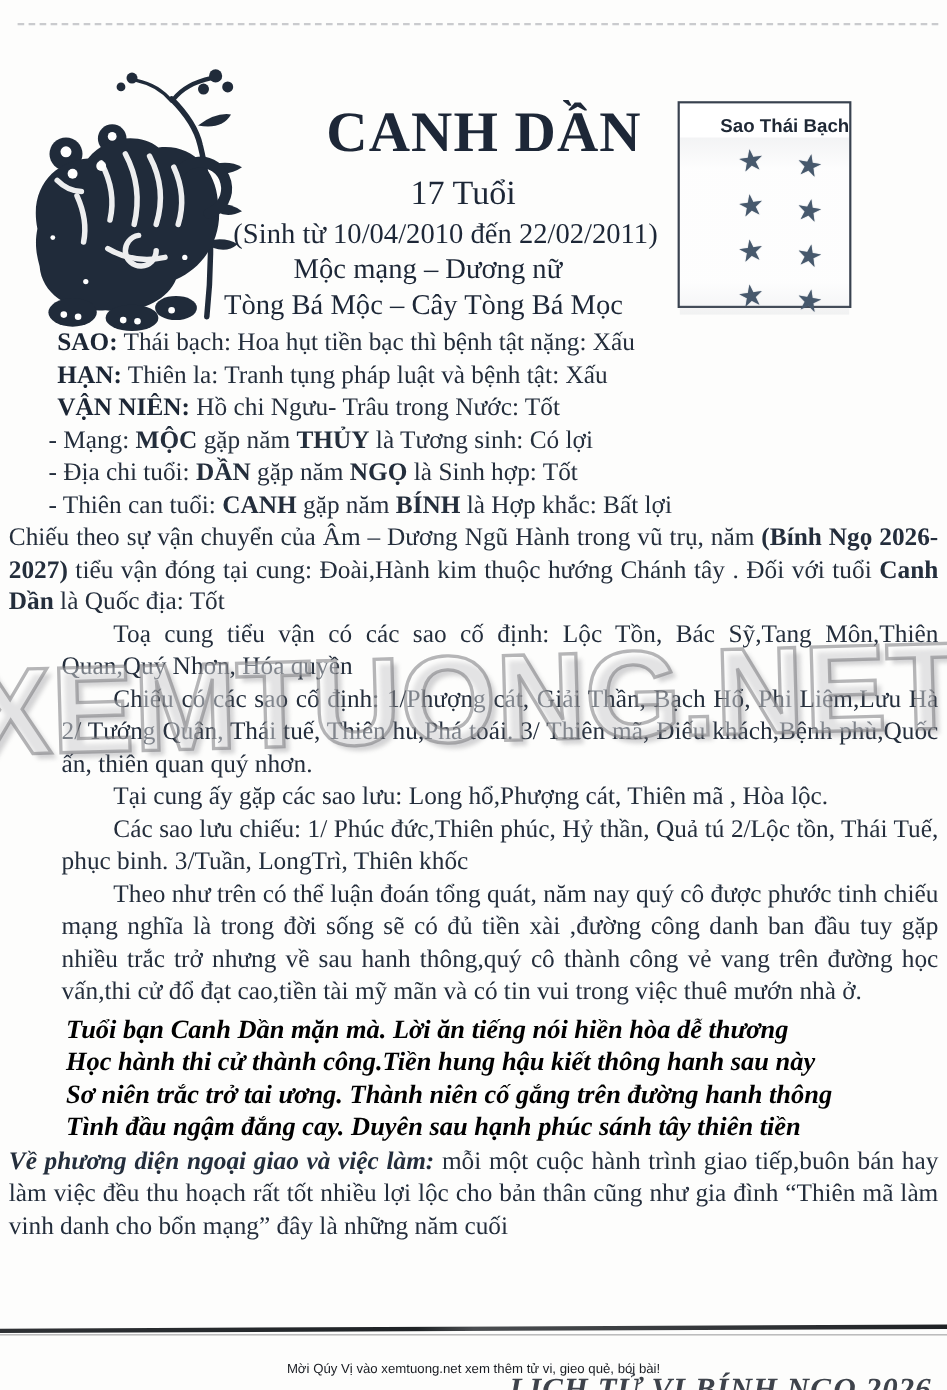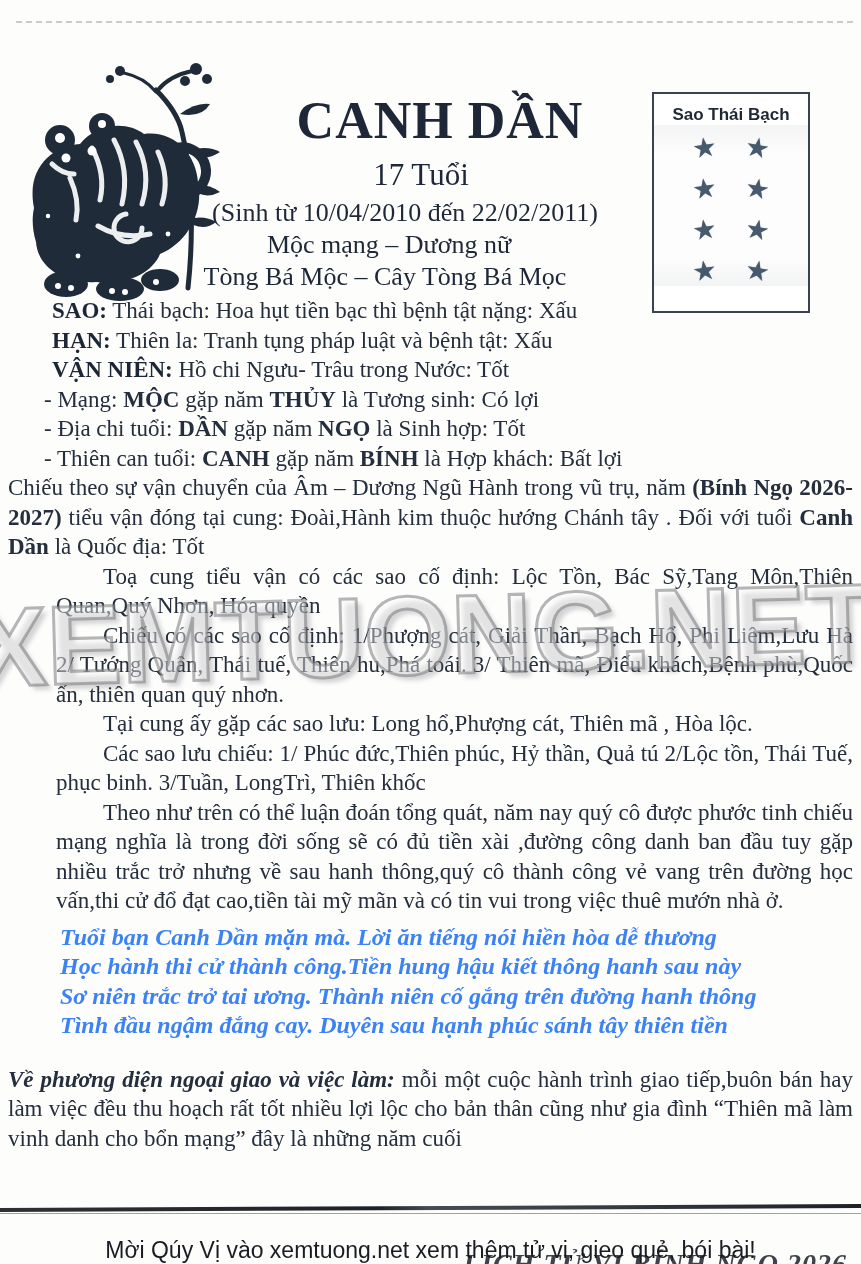--- a/index.html
+++ b/index.html
@@ -17,43 +17,43 @@
   
   .tiger { position:absolute; left:8px; top:56px; width:228px; height:248px; }
   .title-block { position:absolute; left:180px; top:94px; width:450px; text-align:center; color:#1d2737; }
   .main-title { font-size:52px; font-weight:bold; letter-spacing:1px; line-height:1.05; margin:0; transform:translateX(35px); }
   .age-line { font-size:31px; margin-top:8px; transform:translateX(16px); }
   .birth-line { font-size:26px; margin-top:5px; }
   .menh-line1 { font-size:26px; margin-top:2px; transform:translateX(-16px); }
   .menh-line2 { font-size:26px; margin-top:2px; transform:translateX(-20px); }
 
   .star-box {
-    position:absolute; left:652px; top:92px; width:158px; height:221px;
-    border:2px solid #39424f; background:#fff; text-align:center;
+    position:absolute; left:616px; top:92px; width:158px; height:188px;
+    border:2px solid #39424f; background:#fff; text-align:right;
     font-family:"Liberation Sans","DejaVu Sans",sans-serif;
   }
   .star-box-title { font-size:17px; font-weight:bold; color:#1f2835; margin-top:11px; }
   .star-grid {
     display:grid; grid-template-columns:1fr 1fr; row-gap:11px;
     padding:8px 24px 0 24px;
     background:
       linear-gradient(rgba(160,165,175,0.13), rgba(160,165,175,0.02) 18%, rgba(160,165,175,0.02) 82%, rgba(160,165,175,0.13));
   }
   .star { font-size:27px; line-height:30px; color:#47596d; text-shadow:0 0 1px rgba(71,89,109,0.6); }
   .star:nth-child(odd) { transform:rotate(-8deg); }
   .star:nth-child(even){ transform:rotate(10deg); }
 
   
   .body-flow { position:absolute; left:8px; top:296px; width:845px; font-size:23px; line-height:29.5px; z-index:1; }
   .ov-line b { color:#1c2635;margin-left:44px; }
   .dash-line { margin-left:36px; }
   .para { margin:0; text-align:justify; }
   .indent { text-indent:47px;margin-left:48px; }
-  .poem { margin:7px 0 0 52px; font-style:italic; font-weight:bold; font-size:24px; line-height:29.5px; color:#3b82f6; }
-  .ngoai { margin-top:24px; text-align:justify; }
+  .poem { margin:7px 0 0 52px; font-style:italic; font-weight:bold; font-size:24px; line-height:29.5px; color:#000000; }
+  .ngoai { text-align:justify; }
   .lead-bi { font-style:italic; font-weight:bold; }
 
   
   .watermark {
     position:absolute; left:-28px; top:570px; width:980px; z-index:5;
     font-family:"Liberation Sans","DejaVu Sans",sans-serif;
     font-weight:bold; font-size:112px; white-space:nowrap; letter-spacing:0;
     color:rgba(252,252,252,0.38);
     -webkit-text-stroke:3px rgba(122,122,126,0.55);
     text-shadow:5px 5px 4px rgba(105,105,112,0.28);
@@ -68,21 +68,21 @@
     transform:rotate(-0.25deg);
   }
   .separator-echo { position:absolute; left:0; top:1213px; width:861px; height:1px; background:rgba(70,70,74,0.5); }
   .calendar-title {
     position:absolute; right:14px; top:1248px;
     font-style:italic; font-weight:bold; font-size:28px; letter-spacing:1px; color:#3e434b;
   }
   .promo {
     position:absolute; left:0; top:1237px; width:100%; text-align:center;
     font-family:"Liberation Sans","DejaVu Sans",sans-serif;
-    font-size:23px; color:#191c22; z-index:6;
+    font-size:12px; color:#191c22; z-index:6;
   }
 </style>
 </head>
 <body>
 
 <div class="page">
 
   <div class="top-artifact"></div>
 
   <svg class="tiger" viewBox="0 0 228 248" aria-hidden="true">
@@ -159,21 +159,21 @@
       </div>
   </div>
 
   <div class="body-flow">
     <div class="ov-line"><b>SAO:</b><span> Thái bạch: Hoa hụt tiền bạc thì bệnh tật nặng: Xấu</span></div>
     <div class="ov-line"><b>HẠN:</b><span> Thiên la: Tranh tụng pháp luật và bệnh tật: Xấu</span></div>
     <div class="ov-line"><b>VẬN NIÊN:</b><span> Hồ chi Ngưu- Trâu trong Nước: Tốt</span></div>
 
     <div class="dash-line"><span>- Mạng: </span><b>MỘC</b><span> gặp năm </span><b>THỦY</b><span> là Tương sinh: Có lợi</span></div>
     <div class="dash-line"><span>- Địa chi tuổi: </span><b>DẦN</b><span> gặp năm </span><b>NGỌ</b><span> là Sinh hợp: Tốt</span></div>
-    <div class="dash-line"><span>- Thiên can tuổi: </span><b>CANH</b><span> gặp năm </span><b>BÍNH</b><span> là Hợp khách: Bất lợi</span></div>
+    <div class="dash-line"><span>- Thiên can tuổi: </span><b>CANH</b><span> gặp năm </span><b>BÍNH</b><span> là Hợp khắc: Bất lợi</span></div>
 
     <p class="para"><span>Chiếu theo sự vận chuyển của Âm – Dương Ngũ Hành trong vũ trụ, năm </span><b>(Bính Ngọ 2026-2027)</b><span> tiểu vận đóng tại cung: Đoài,Hành kim thuộc hướng Chánh tây . Đối với tuổi </span><b>Canh Dần</b><span> là Quốc địa: Tốt</span></p>
 
     <p class="para indent">Toạ cung tiểu vận có các sao cố định: Lộc Tồn, Bác Sỹ,Tang Môn,Thiên Quan,Quý Nhơn, Hóa quyền</p>
     <p class="para indent">Chiếu có các sao cố định: 1/Phượng cát, Giải Thần, Bạch Hổ, Phi Liêm,Lưu Hà 2/ Tướng Quân, Thái tuế, Thiên hu,Phá toái. 3/ Thiên mã, Điếu khách,Bệnh phù,Quốc ấn, thiên quan quý nhơn.</p>
     <p class="para indent">Tại cung ấy gặp các sao lưu: Long hổ,Phượng cát, Thiên mã , Hòa lộc.</p>
     <p class="para indent">Các sao lưu chiếu: 1/ Phúc đức,Thiên phúc, Hỷ thần, Quả tú 2/Lộc tồn, Thái Tuế,  phục binh. 3/Tuần, LongTrì, Thiên khốc</p>
     <p class="para indent">Theo như trên có thể luận đoán tổng quát, năm nay quý cô được phước tinh chiếu mạng nghĩa là trong đời sống sẽ có đủ tiền xài ,đường công danh ban đầu tuy gặp nhiều trắc trở nhưng về sau hanh thông,quý cô thành công vẻ vang trên đường học vấn,thi cử đổ đạt cao,tiền tài mỹ mãn và có tin vui trong việc thuê mướn nhà ở.</p>
 
     <div class="poem">

